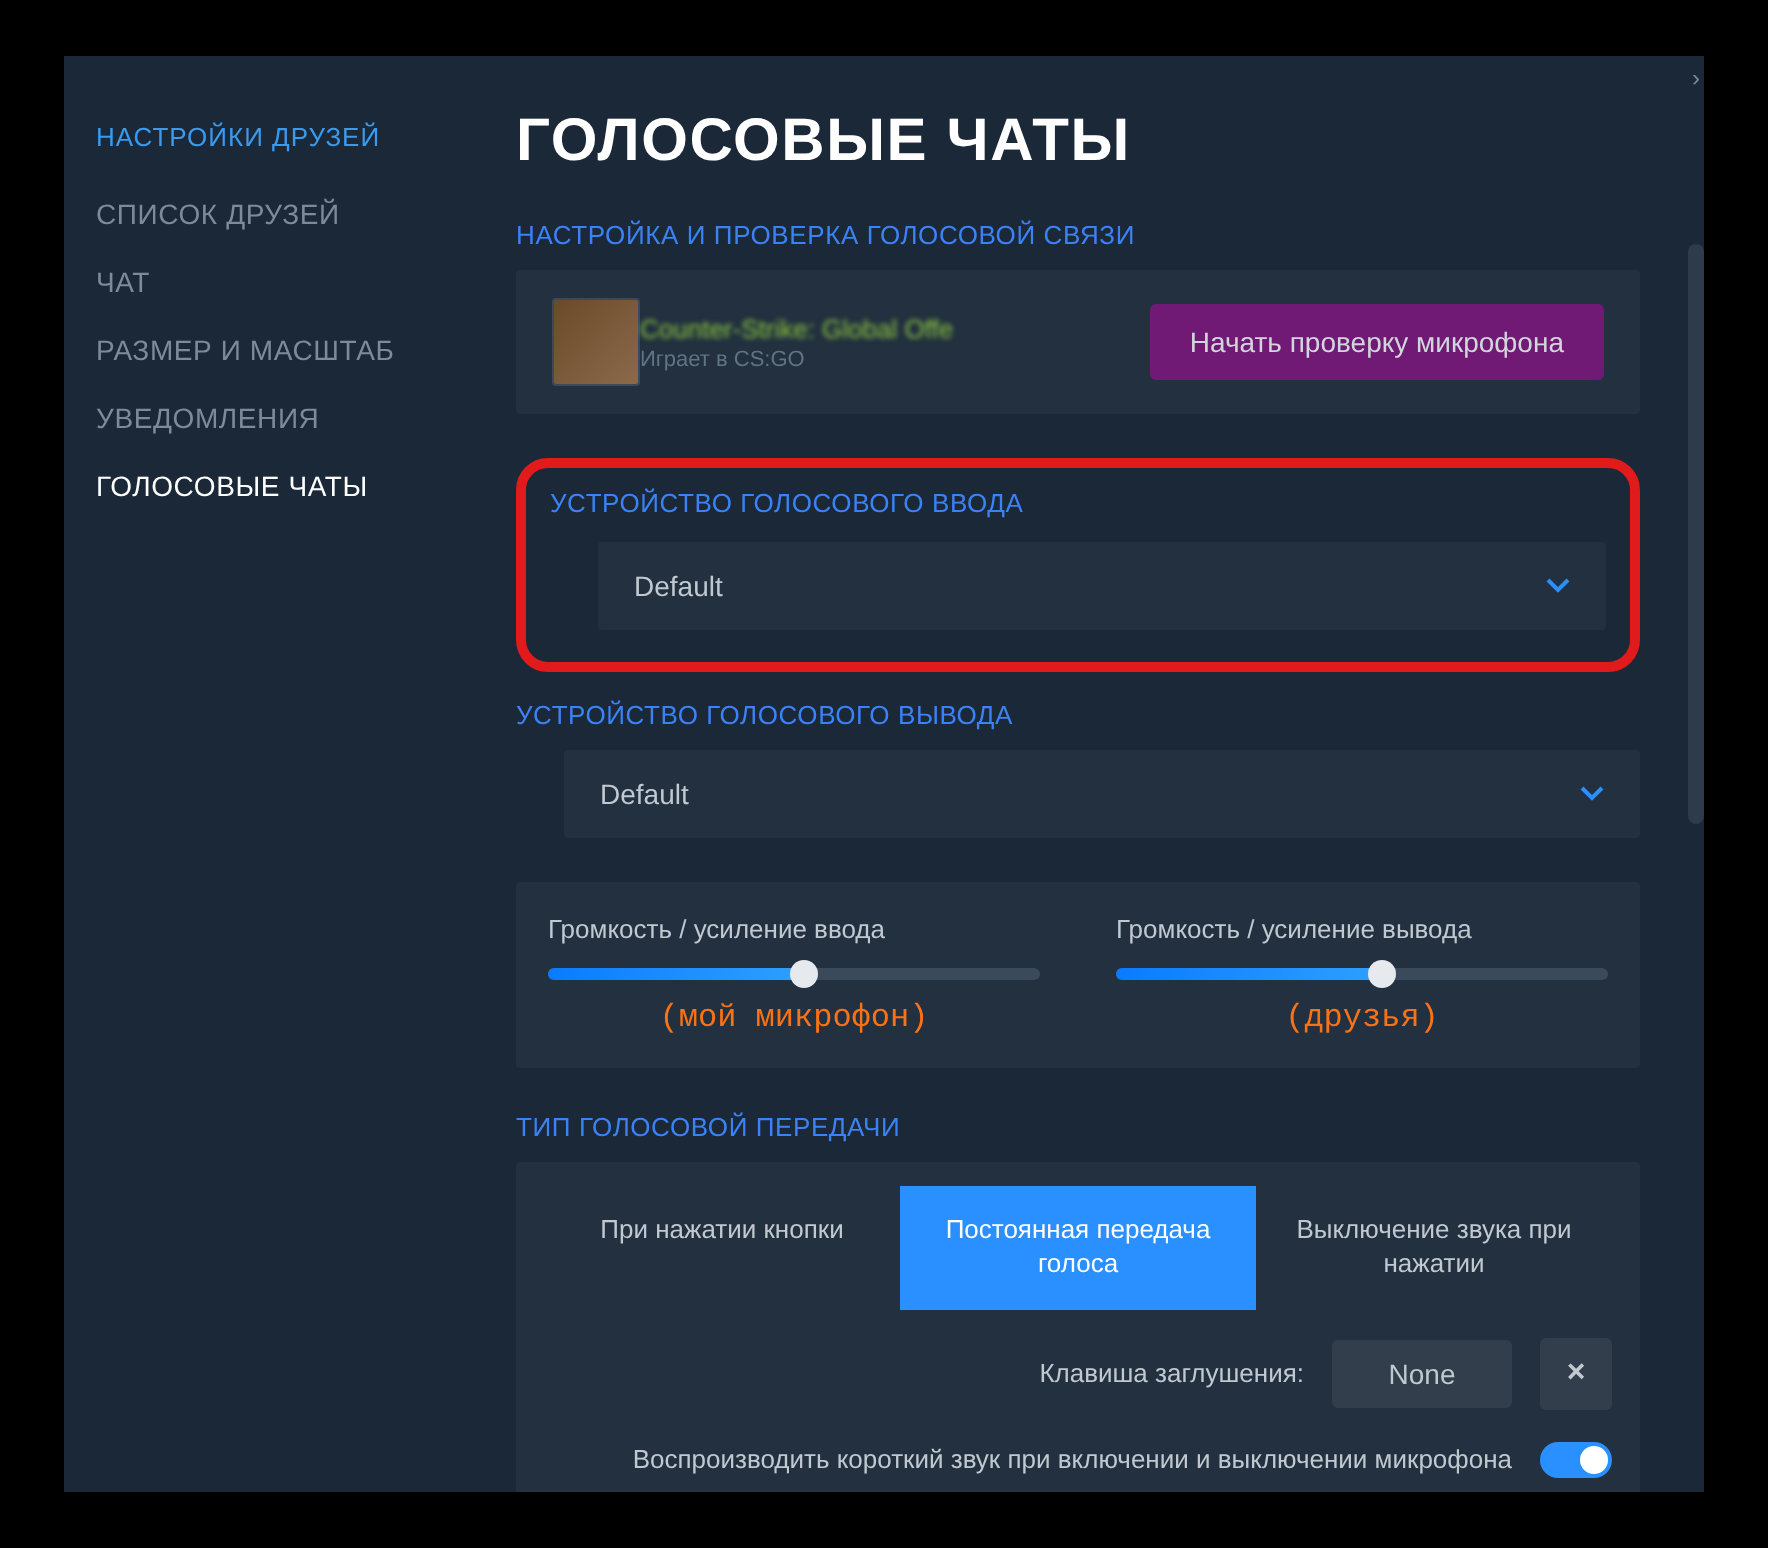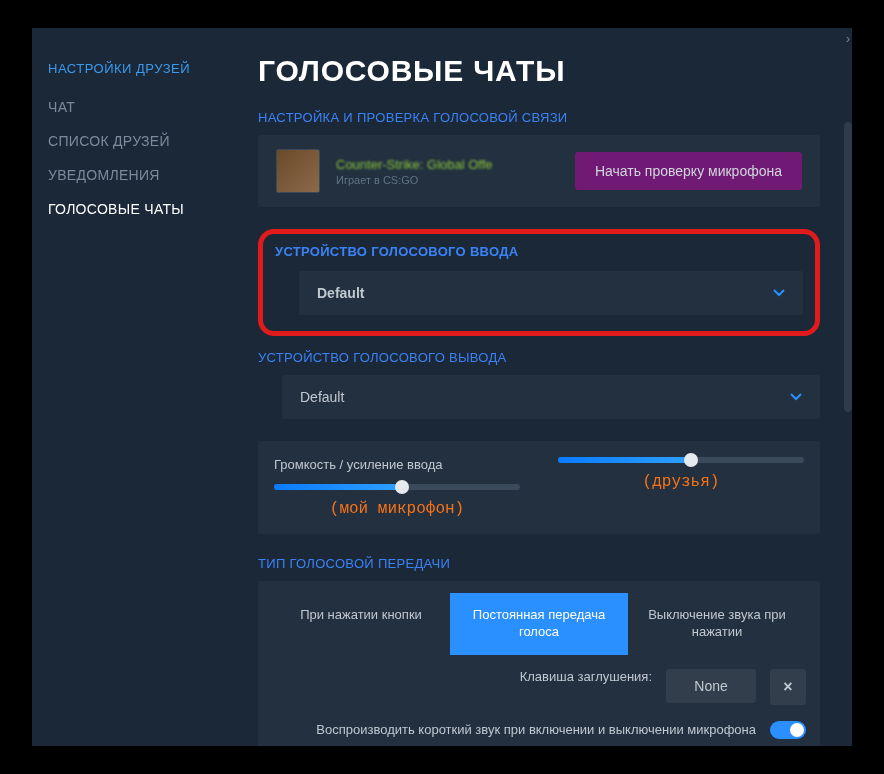--- a/index.html
+++ b/index.html
@@ -8,63 +8,64 @@
   .sidebar { width: 210px; padding: 24px 0 0 16px; }
   .sidebar-item { color: #7c8a9a; font-size: 14px; letter-spacing: 0.3px; padding: 9px 0; cursor: pointer; }
   .sidebar-item.header { color: #3a9aed; font-size: 13px; letter-spacing: 0.5px; padding-bottom: 14px; }
   .sidebar-item.active { color: #ffffff; }
   .main { flex: 1; position: relative; padding: 26px 28px 0 16px; overflow: hidden; }
   .scroll-area { height: 100%; overflow-y: auto; padding-right: 4px; }
   .page-title { color: #ffffff; font-size: 30px; font-weight: 700; letter-spacing: 0.8px; margin-bottom: 22px; }
   .section-label { color: #3b82f6; font-size: 13px; letter-spacing: 0.3px; margin-bottom: 10px; }
   .panel { background: #22303f; border-radius: 2px; padding: 16px; margin-bottom: 22px; }
   .panel.test-row { display: flex; align-items: center; justify-content: space-between; padding: 14px 18px; }
-  .test-left { display: flex; align-items: center; gap: 16px; }
+  .test-left { display: flex; align-items: center; }
   .avatar { width: 44px; height: 44px; background: linear-gradient(135deg,#6b4a2a,#8a6a4a); border: 1px solid #3a4a5a; border-radius: 2px; }
   .game-info { display: flex; flex-direction: column; }
   .game-name { color: #8bc53f; font-size: 13px; filter: blur(1.2px); }
   .game-status { color: #627383; font-size: 11px; margin-top: 2px; }
   .btn-test { background: #701a75; color: #d0d6dc; font-size: 14px; padding: 11px 20px; border-radius: 3px; cursor: pointer; }
-  .highlight-box { border: 5px solid #e11b1b; border-radius: 16px; padding: 10px 12px 16px 12px; margin-bottom: 14px; font-weight: bold; }
+  .highlight-box { border: 5px solid #e11b1b; border-radius: 16px; padding: 10px 12px 16px 12px; margin-bottom: 14px; }
   .highlight-box .section-label { margin-bottom: 12px; }
   .dropdown { background: #22303f; height: 44px; display: flex; align-items: center; justify-content: space-between; padding: 0 18px; border-radius: 2px; cursor: pointer; margin-left: 24px; }
   .dropdown-value { color: #c0c8d0; font-size: 14px; }
   .chevron { width: 12px; height: 8px; }
   .chevron svg { display: block; }
   .volume-panel { display: flex; gap: 38px; }
   .vol-col { flex: 1; }
   .vol-label { color: #c0c8d0; font-size: 13px; margin-bottom: 12px; }
   .slider-track { position: relative; height: 6px; background: #3a4a5a; border-radius: 3px; }
   .slider-fill { position: absolute; left: 0; top: 0; height: 100%; background: linear-gradient(90deg,#0a7bff,#2ea0ff); border-radius: 3px; }
   .slider-thumb { position: absolute; top: 50%; width: 14px; height: 14px; background: #e6eaee; border-radius: 50%; transform: translate(-50%, -50%); }
   .vol-hint { color: #f97316; font-size: 16px; text-align: center; margin-top: 10px; font-family: Liberation Mono, monospace; }
   .tabs { display: flex; background: #22303f; border-radius: 2px; overflow: hidden; }
   .tab { flex: 1; text-align: center; color: #c0c8d0; font-size: 13px; padding: 14px 8px; cursor: pointer; line-height: 1.3; }
   .tab.active { background: #2a8fff; color: #ffffff; }
-  .mute-row { display: flex; align-items: flex-start; justify-content: flex-end; gap: 14px; margin-top: 14px; }
+  .mute-row { display: flex; align-items: center; justify-content: flex-end; gap: 14px; margin-top: 14px; }
   .mute-label { color: #c0c8d0; font-size: 13px; }
   .key-box { background: #323e4c; color: #c0c8d0; font-size: 14px; padding: 9px 26px; border-radius: 3px; min-width: 90px; text-align: center; cursor: pointer; }
   .clear-btn { width: 36px; height: 36px; background: #323e4c; color: #c0c8d0; display: flex; align-items: center; justify-content: center; border-radius: 3px; cursor: pointer; font-size: 16px; font-weight: 700; }
   .toggle-row { display: flex; align-items: center; justify-content: space-between; margin-top: 16px; gap: 14px; }
   .toggle-text { color: #c0c8d0; font-size: 13px; flex: 1; text-align: right; }
   .toggle { width: 36px; height: 18px; background: #2a8fff; border-radius: 10px; position: relative; cursor: pointer; flex-shrink: 0; }
   .toggle-knob { position: absolute; right: 2px; top: 2px; width: 14px; height: 14px; background: #fff; border-radius: 50%; }
   .scrollbar { position: absolute; right: 0; top: 94px; width: 8px; height: 290px; background: #2e3b4a; border-radius: 4px; }
   .corner-arrow { position: absolute; right: 2px; top: 4px; color: #7c8a9a; font-size: 12px; }
 </style>
 </head>
 <body>
 
 <div class="window">
   <span class="corner-arrow">›</span>
 
   <div class="sidebar">
     <div class="sidebar-item header">НАСТРОЙКИ ДРУЗЕЙ</div>
+    <div class="sidebar-item">СПИСОК ДРУЗЕЙ</div>
     <div class="sidebar-item">ЧАТ</div>
-    <div class="sidebar-item">СПИСОК ДРУЗЕЙ</div>
+    <div class="sidebar-item">РАЗМЕР И МАСШТАБ</div>
     <div class="sidebar-item">УВЕДОМЛЕНИЯ</div>
     <div class="sidebar-item active">ГОЛОСОВЫЕ ЧАТЫ</div>
   </div>
 
   <div class="main">
     <div class="scrollbar"></div>
     <div class="scroll-area">
 
       <div class="page-title">ГОЛОСОВЫЕ ЧАТЫ</div>
 
@@ -105,20 +106,21 @@
       <div class="panel volume-panel">
         <div class="vol-col">
           <div class="vol-label">Громкость / усиление ввода</div>
           <div class="slider-track">
             <div class="slider-fill" style="width:52%"></div>
             <div class="slider-thumb" style="left:52%"></div>
           </div>
           <div class="vol-hint">(мой микрофон)</div>
         </div>
         <div class="vol-col">
+          <div class="vol-label">Громкость / усиление вывода</div>
           <div class="slider-track">
             <div class="slider-fill" style="width:54%"></div>
             <div class="slider-thumb" style="left:54%"></div>
           </div>
           <div class="vol-hint">(друзья)</div>
         </div>
       </div>
 
       <div class="section-label">ТИП ГОЛОСОВОЙ ПЕРЕДАЧИ</div>
       <div class="panel" style="padding:12px 14px">

